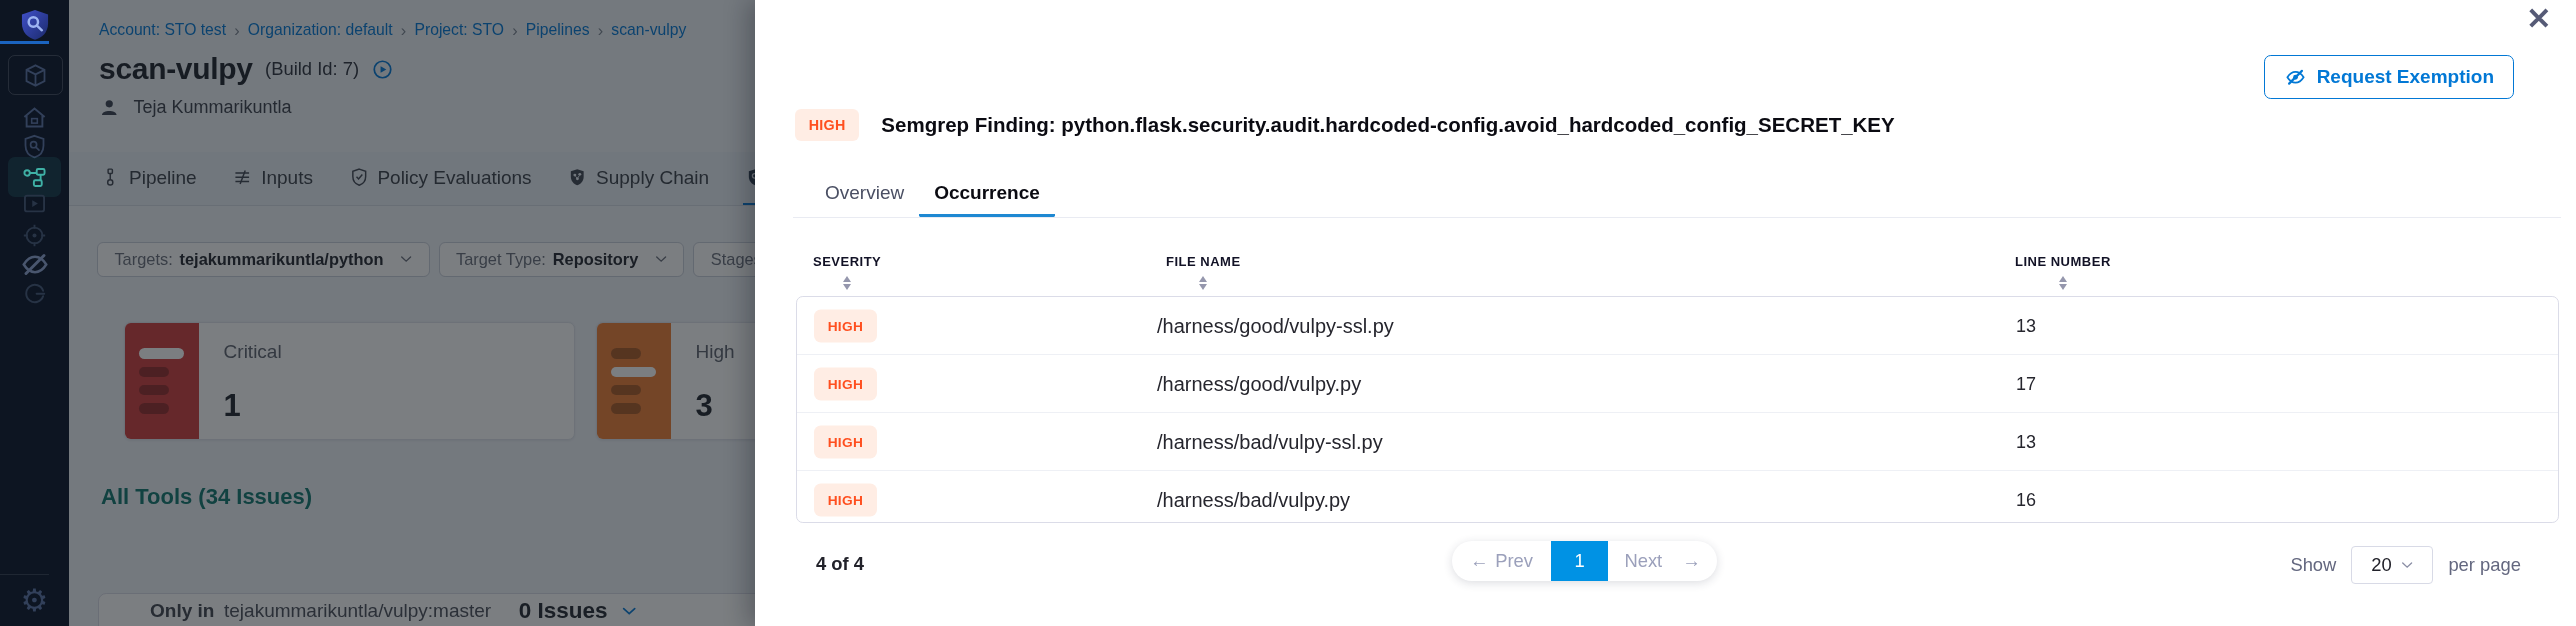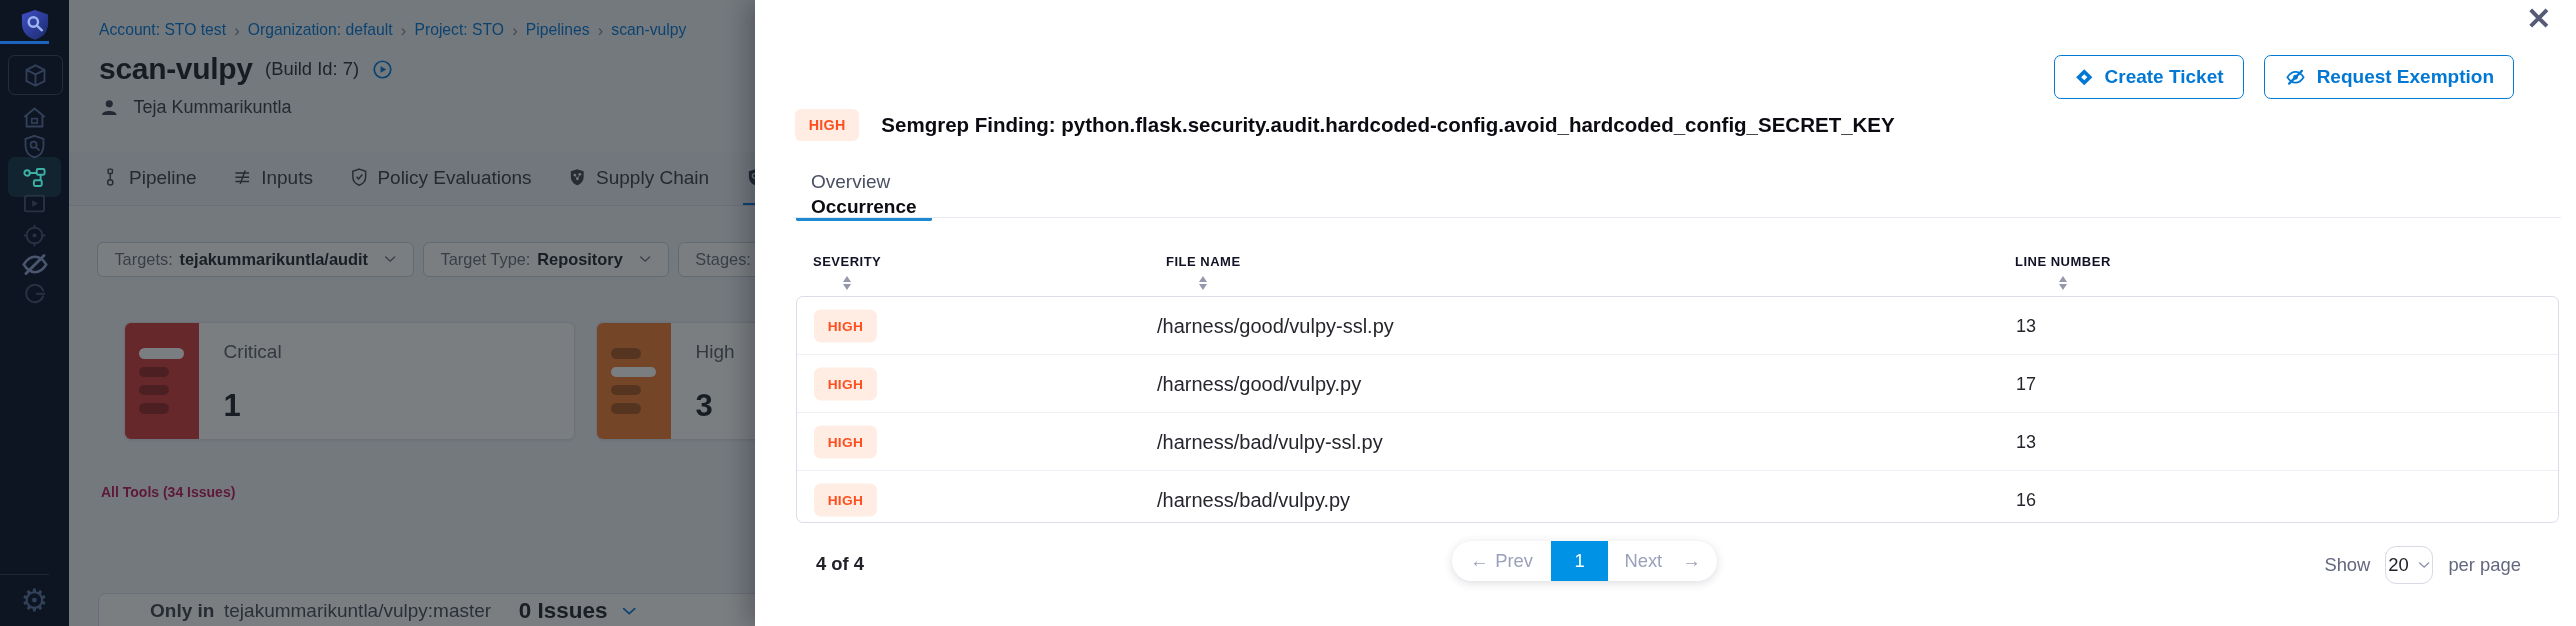--- a/index.html
+++ b/index.html
@@ -37,39 +37,39 @@
   .chip .chev{color:#6a6f7b;margin-left:9.6px;}
   .cards{position:absolute;left:55px;top:322px;display:flex;gap:21px;}
   .sev-card{width:449px;height:116px;background:#fff;border:0.7px solid #dfe2ea;border-radius:6.8px;display:flex;overflow:hidden;box-shadow:0 0.7px 2.7px rgba(30,40,60,0.08);}
   .band{width:74px;height:100%;display:flex;flex-direction:column;justify-content:center;gap:8.2px;padding-left:13.7px;box-sizing:border-box;flex:none;}
   .band .bar{height:10.2px;border-radius:5.5px;background:rgba(0,0,0,0.28);width:30px;}
   .band .bar.lit{background:#ffffff;width:45px;}
   .card-body{display:flex;flex-direction:column;justify-content:space-between;padding:18px 0 15px 24.6px;}
   .card-label{font-size:19px;color:#5d626e;}
   .card-value{font-size:31px;font-weight:bold;color:#1f242c;}
   .issues-row{position:absolute;left:32px;top:484px;display:flex;align-items:center;gap:52px;}
-  .issues-heading{font-size:14px;font-weight:bold;color:#be185d;white-space:nowrap;}
+  .issues-heading{font-size:22px;font-weight:bold;color:#0f766e;white-space:nowrap;}
   .searchbox{width:369px;height:37px;border:0.7px solid #ccd1dc;border-radius:5.5px;background:#fff;display:flex;align-items:center;padding:0 11px;gap:8.2px;color:#8c93a3;box-sizing:border-box;}
   .searchbox input{border:none;outline:none;flex:1;font-size:17px;font-family:"Liberation Sans",sans-serif;color:#3a3f4a;background:transparent;}
   .searchbox input::placeholder{color:#9aa0ac;}
   .bottom-panel{position:absolute;left:29px;right:0;top:593px;height:34px;background:#fff;border:0.7px solid #d9dae6;border-radius:8.2px 8.2px 0 0;display:flex;align-items:center;padding-left:51px;gap:9.6px;}
   .only-in{font-size:19px;font-weight:bold;color:#40444f;white-space:nowrap;}
   .only-target{font-size:19px;color:#4a4e59;white-space:nowrap;}
   .zero-issues{font-size:22.5px;font-weight:bold;color:#232830;margin-left:18px;white-space:nowrap;}
   .bottom-chev{color:#0278d5;margin-left:4.1px;}
   .scrim{position:absolute;inset:0;background:rgba(20,25,31,0.56);z-index:5;}
   
   .modal{position:absolute;left:755px;top:0;right:0;bottom:0;background:#ffffff;z-index:30;box-shadow:-8.2px 0 23px rgba(15,20,30,0.30);}
   .modal-close{position:absolute;top:1.4px;right:24.6px;font-size:30px;font-weight:bold;color:#565b76;line-height:36px;cursor:default;}
   .modal-actions{position:absolute;top:55px;right:62px;display:flex;gap:20.5px;}
   .mbtn{height:44px;border:1.4px solid #0278d5;border-radius:6.8px;background:#fff;color:#0278d5;font-size:19px;font-weight:bold;display:flex;align-items:center;gap:9.6px;padding:0 19px;white-space:nowrap;}
   .title-row-m{position:absolute;left:40px;top:109px;display:flex;align-items:center;gap:22px;white-space:nowrap;}
   .sev-badge{background:#ffede4;color:#ff4f1f;font-weight:bold;font-size:14.3px;letter-spacing:0.3px;border-radius:6.1px;padding:8.2px 13.7px;}
   .modal-title{font-size:20.5px;font-weight:bold;color:#0b0b12;}
-  .mtabs{position:absolute;left:41px;top:171px;height:46px;display:flex;flex-direction:column;}
+  .mtabs{position:absolute;left:55px;top:171px;height:46px;display:flex;}
   .mtab2{padding:0 15px;display:flex;align-items:center;font-size:19px;color:#4a4f63;border-bottom:3.4px solid transparent;box-sizing:border-box;}
   .mtab2.active{color:#0b0b12;font-weight:bold;border-bottom-color:#1e88d2;border-radius:0 0 1.4px 1.4px;}
   .mtab-divider{position:absolute;top:217px;left:38px;right:15px;height:0.7px;background:#e9ebf2;}
   .thead{position:absolute;top:254px;left:0;right:0;height:23px;}
   .th{position:absolute;display:flex;align-items:center;gap:6.8px;font-size:13px;font-weight:bold;color:#121226;letter-spacing:0.5px;flex-direction:column;}
   .sorter{display:inline-flex;flex-direction:column;gap:2.7px;}
   .sorter .up{width:0;height:0;border-left:4.8px solid transparent;border-right:4.8px solid transparent;border-bottom:6.1px solid #9597ad;}
   .sorter .dn{width:0;height:0;border-left:4.8px solid transparent;border-right:4.8px solid transparent;border-top:6.1px solid #9597ad;}
   .table-card{position:absolute;left:41px;right:17px;top:296px;height:227px;border:0.7px solid #dbdce8;border-radius:6.8px;background:#fff;box-sizing:border-box;overflow:hidden;}
   .trow{position:relative;height:57px;}
@@ -78,21 +78,21 @@
   .row-badge{background:#ffede4;color:#ff4f1f;font-weight:bold;font-size:13.7px;letter-spacing:0.3px;border-radius:6.8px;padding:9px 13.7px;display:inline-block;}
   .trow .cell-file{position:absolute;left:360px;top:50%;transform:translateY(-50%);font-size:20px;color:#26262e;}
   .trow .cell-line{position:absolute;left:1219px;top:50%;transform:translateY(-50%);font-size:18px;color:#26262e;}
   .pgn-summary{position:absolute;left:61px;top:553px;font-size:18.4px;font-weight:600;color:#22222a;}
   .pill{position:absolute;left:697px;top:541px;width:265px;height:40px;background:#fff;border-radius:20px;box-shadow:0 2px 9.6px rgba(40,45,70,0.16);display:flex;overflow:hidden;align-items:stretch;}
   .pill .nav{display:flex;align-items:center;justify-content:center;gap:6.8px;font-size:18.4px;color:#9ba0bb;}
   .pill .prev{width:99px;}
   .pill .next{width:109px;gap:20px;}
   .pill .pageno{width:57px;background:#0092e4;color:#fff;display:flex;align-items:center;justify-content:center;font-size:18.4px;}
   .show-group{position:absolute;right:55px;top:546px;display:flex;align-items:center;gap:15px;font-size:18.4px;color:#63677f;}
-  .pagesize{width:48px;height:38px;border:0.7px solid #d8dae6;border-radius:11px;display:flex;align-items:center;justify-content:center;gap:9.6px;color:#22222a;font-size:18.4px;box-sizing:border-box;}
+  .pagesize{width:82px;height:38px;border:0.7px solid #d8dae6;border-radius:4px;display:flex;align-items:center;justify-content:center;gap:9.6px;color:#22222a;font-size:18.4px;box-sizing:border-box;}
   .pagesize .chev{color:#8b8fa6;}
   svg{display:block;}
 </style>
 </head>
 <body>
 
 <div class="screen">
 
   <aside class="sidebar">
     <div class="sb-item sb-logo">
@@ -234,21 +234,21 @@
           <circle cx="11.3" cy="10.3" r="2.6" fill="none" stroke="#e9eef5" stroke-width="1.5"></circle>
           <path d="M13.3 12.3 L16 15" stroke="#e9eef5" stroke-width="1.5" stroke-linecap="round"></path>
         </svg>
         <span>S</span>
       </div>
     </div>
 
     <div class="filters">
       <div class="chip">
         <span class="lab">Targets:</span>
-        <span class="val">tejakummarikuntla/audit</span>
+        <span class="val">tejakummarikuntla/python</span>
         <span class="chev">
           <svg width="12.3" height="8.2" viewBox="0 0 18 12">
               <path d="M2.5 3 L9 9 L15.5 3" fill="none" stroke="currentColor" stroke-width="2" stroke-linecap="round"></path>
             </svg>
         </span>
       </div>
       <div class="chip">
         <span class="lab">Target Type:</span>
         <span class="val">Repository</span>
         <span class="chev">
@@ -307,27 +307,20 @@
 
     <div class="scrim"></div>
   </div>
 
   <section class="modal">
 
     <div class="modal-close">✕</div>
 
     <div class="modal-actions">
       <button class="mbtn">
-        <svg width="20.5" height="20.5" viewBox="0 0 24 24">
-          <path d="M12 2.5 L21.5 12 L12 21.5 L2.5 12 Z" fill="#0278d5"></path>
-          <path d="M12 8.4 L15.6 12 L12 15.6 L8.4 12 Z" fill="#ffffff"></path>
-        </svg>
-        <span>Create Ticket</span>
-      </button>
-      <button class="mbtn">
         <svg width="23" height="20.5" viewBox="0 0 24 24">
           <path d="M2.5 12 C5.3 7.5 8.7 5.6 12 5.6 C15.3 5.6 18.7 7.5 21.5 12 C18.7 16.5 15.3 18.4 12 18.4 C8.7 18.4 5.3 16.5 2.5 12 Z" fill="none" stroke="#0278d5" stroke-width="2"></path>
           <circle cx="12" cy="12" r="2.8" fill="#0278d5"></circle>
           <path d="M4.5 19.5 L19.5 4.5" stroke="#0278d5" stroke-width="2.6" stroke-linecap="round"></path>
         </svg>
         <span>Request Exemption</span>
       </button>
     </div>
 
     <div class="title-row-m">

